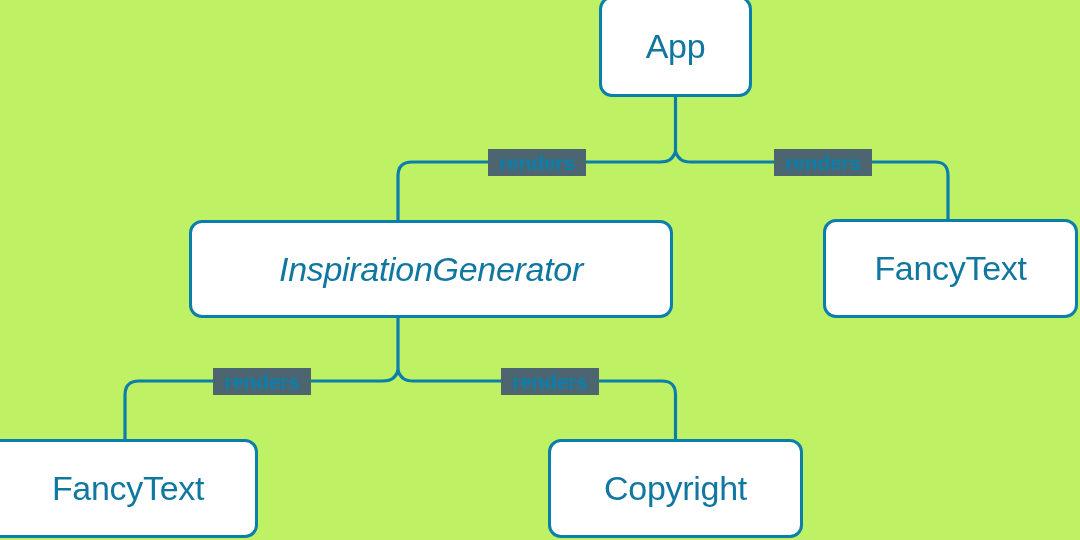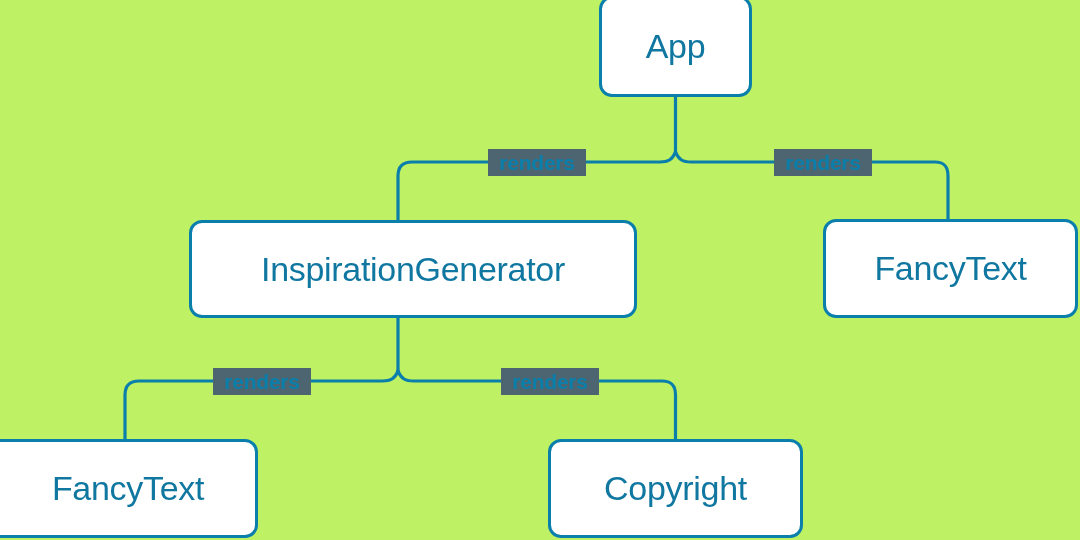--- a/index.html
+++ b/index.html
@@ -48,21 +48,21 @@
     font-weight: bold;
     font-size: 21px;
     letter-spacing: -0.2px;
     line-height: 1;
     transform: translate(-50%, -50%);
     white-space: nowrap;
   }
 
   
   #node-app        { left: 599px; top: -4px;  width: 153px; height: 101px; font-size: 34px; }
-  #node-inspgen    { left: 189px; top: 220px; width: 448px; height: 98px;  font-size: 34px; }
+  #node-inspgen    { left: 189px; top: 220px; width: 484px; height: 98px;  font-size: 34px; font-style: italic; }
   #node-fancy-r    { left: 823px; top: 219px; width: 255px; height: 99px;  font-size: 34px; }
   #node-fancy-bl   { left: -24px; top: 439px; width: 282px; height: 99px;  font-size: 34px; }
   #node-copyright  { left: 548px; top: 439px; width: 255px; height: 99px;  font-size: 34px; }
 
   #node-fancy-bl .node-label { padding-left: 22px; }
 
   
   #lbl-app-inspgen  { left: 537px; top: 162px; }
   #lbl-app-fancy    { left: 823px; top: 162px; }
   #lbl-ig-fancy     { left: 262px; top: 381px; }

